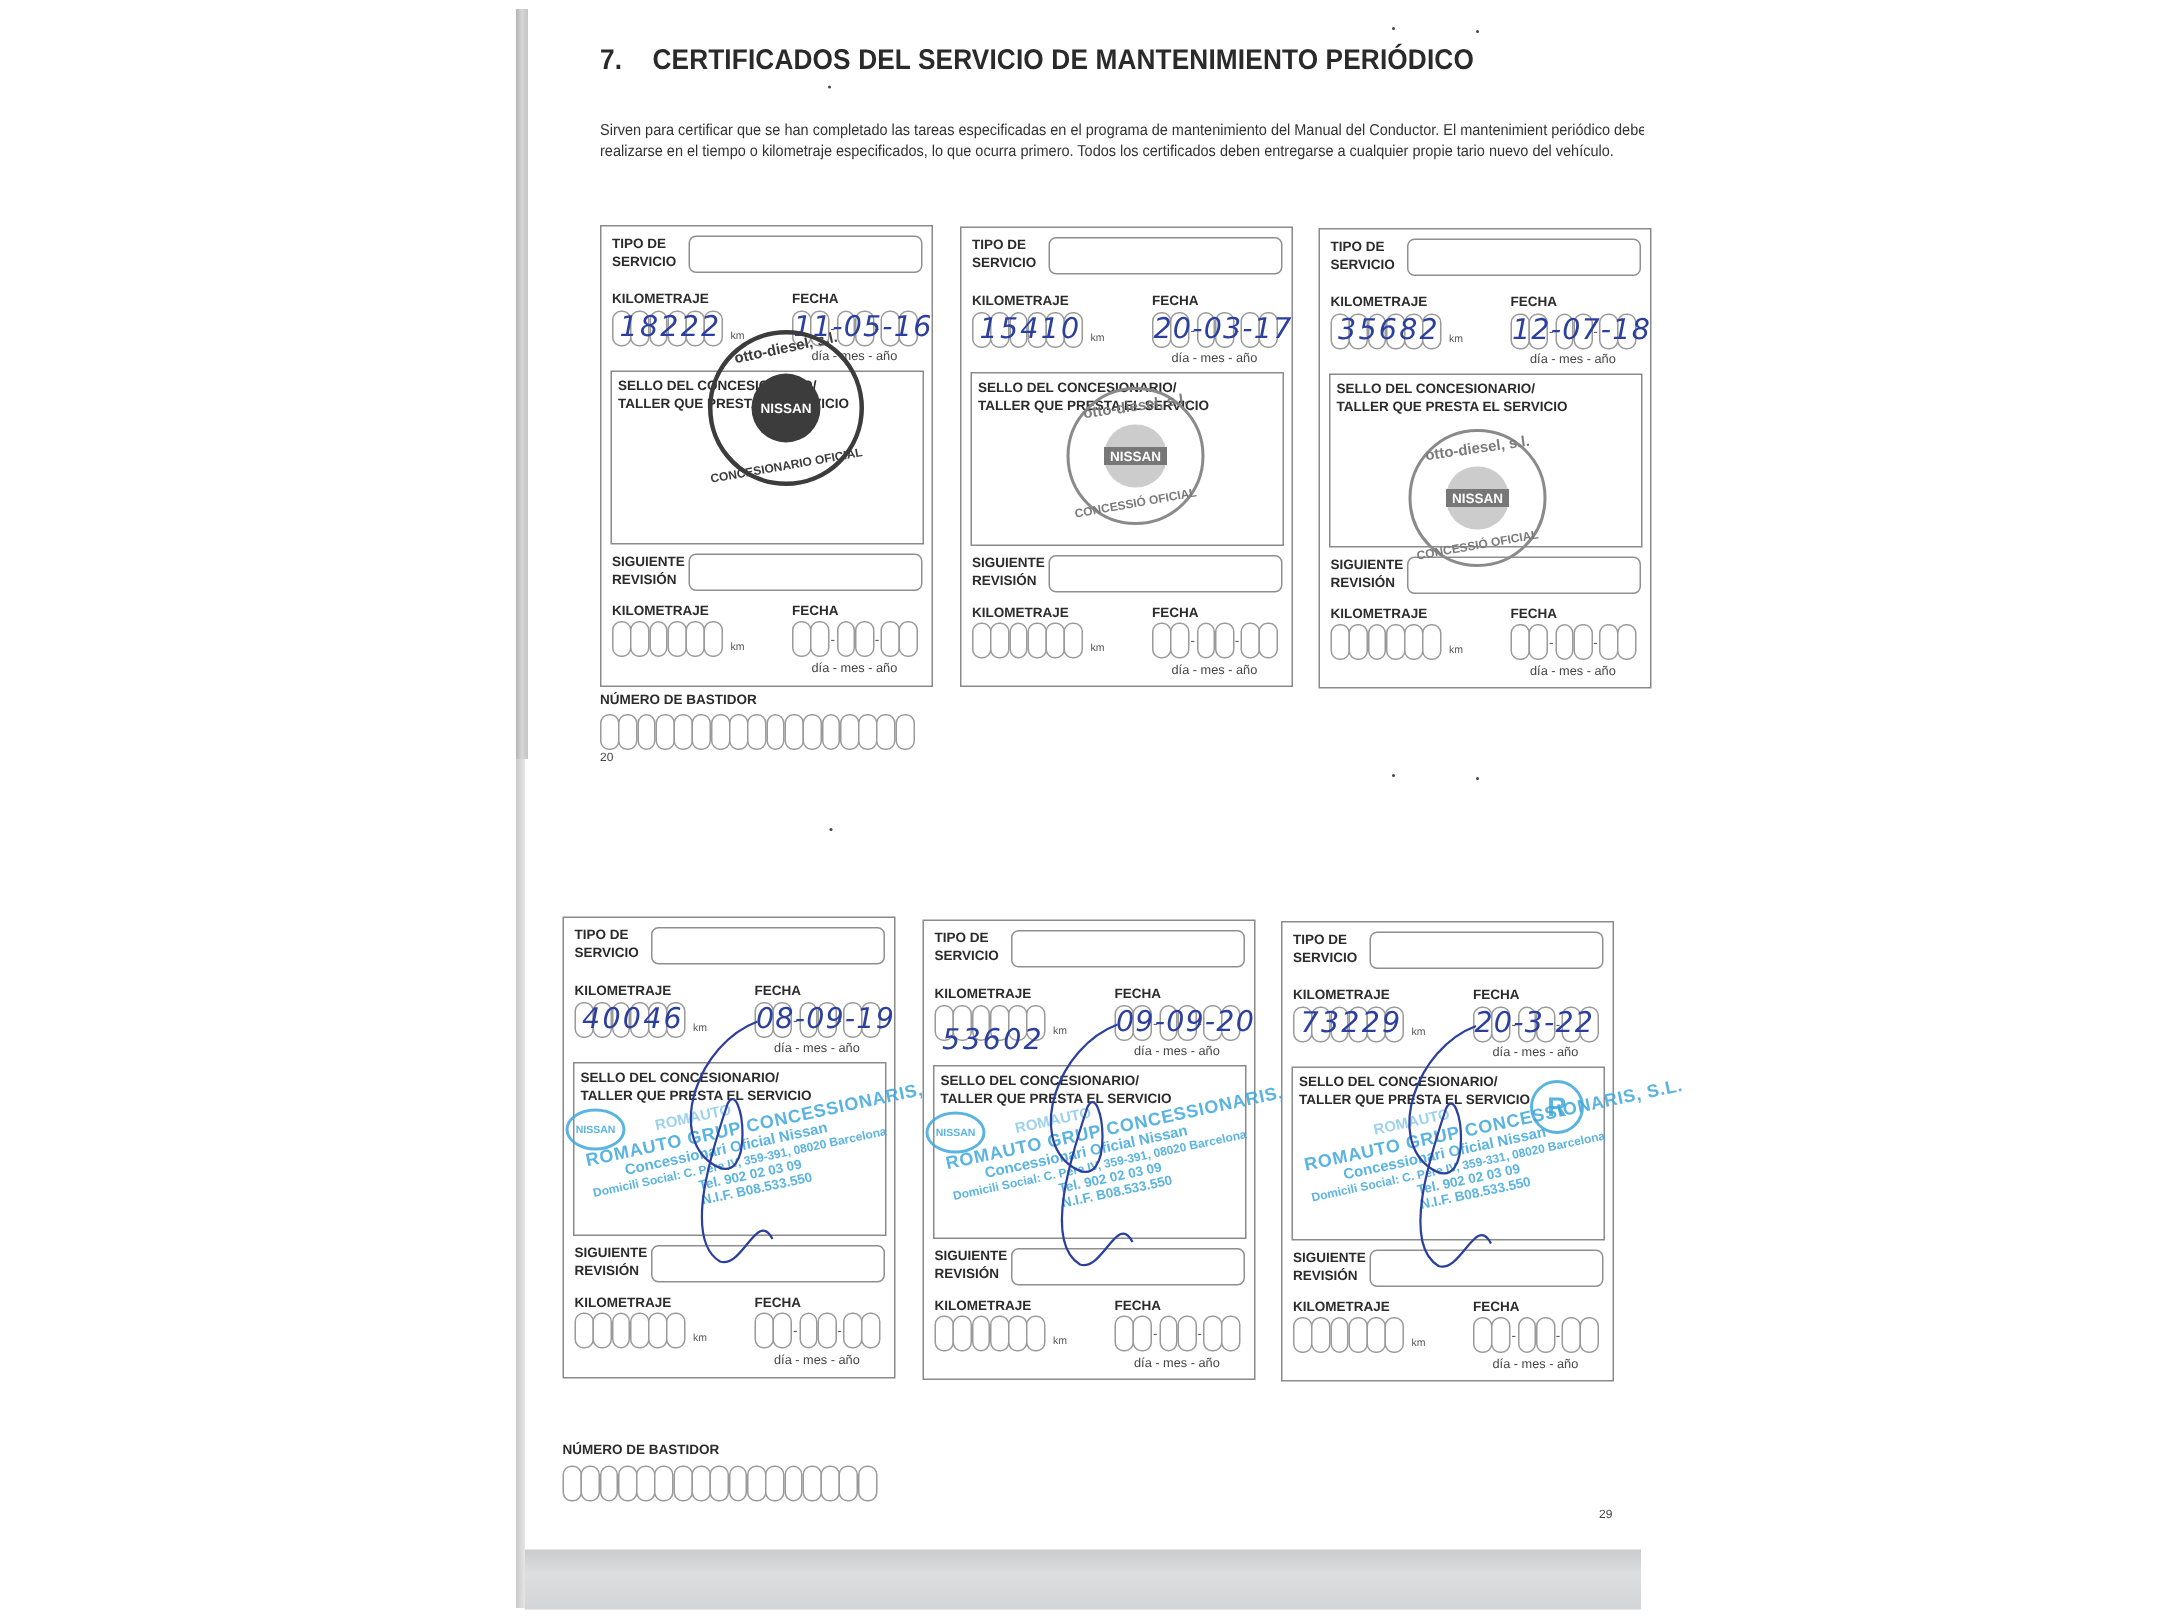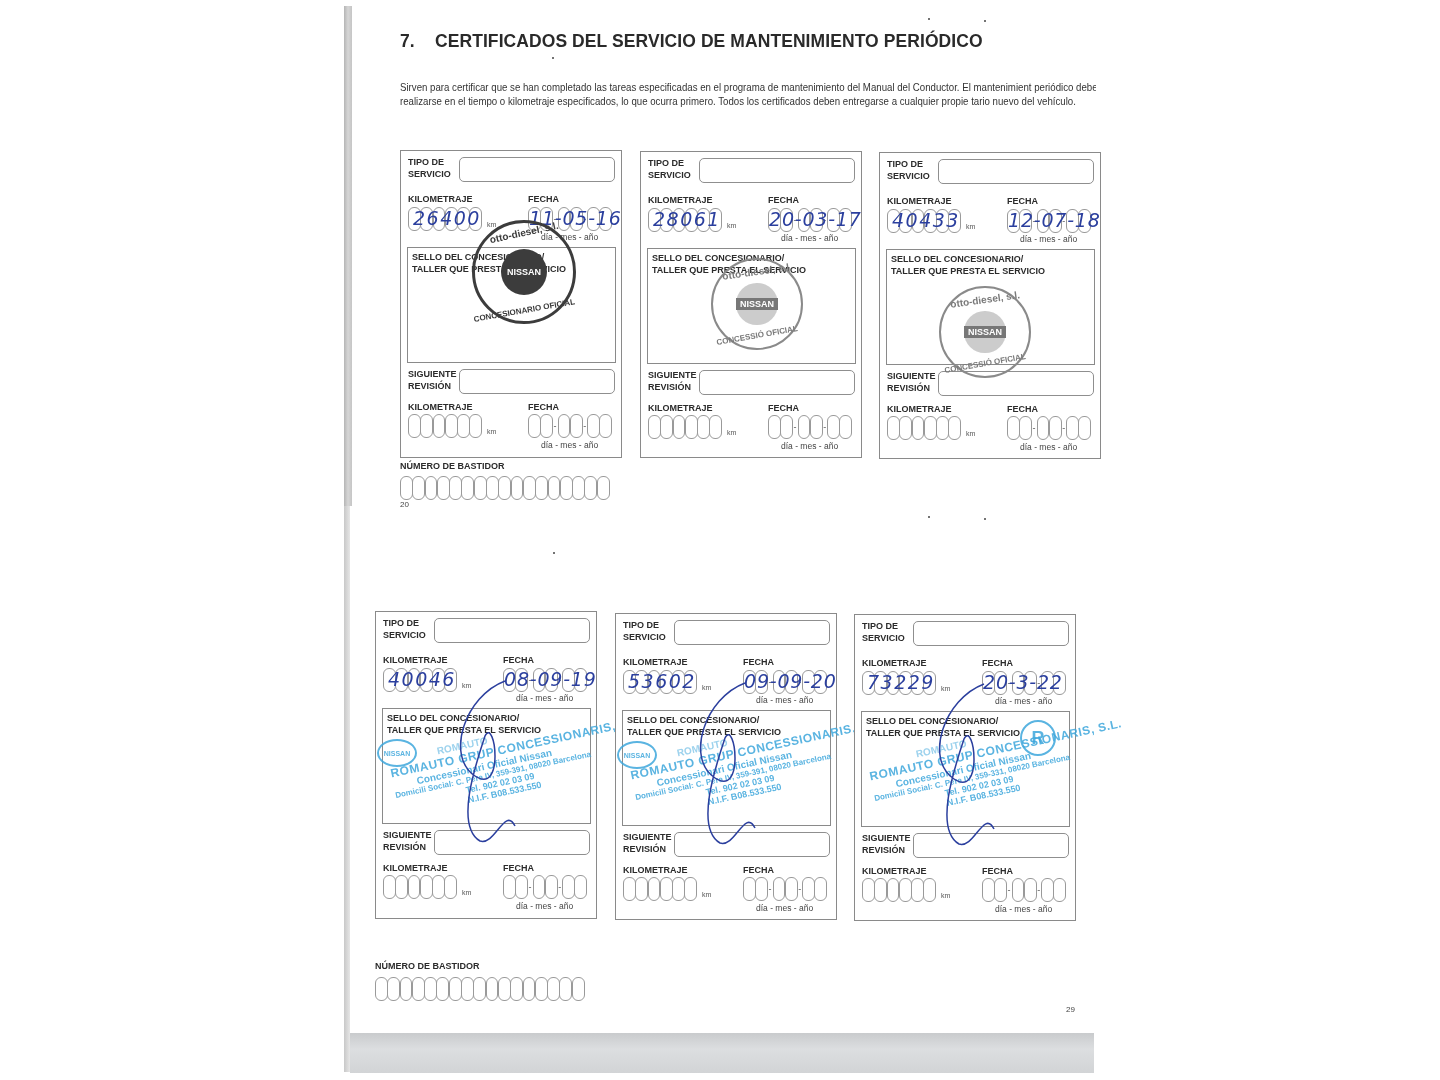--- a/index.html
+++ b/index.html
@@ -134,21 +134,21 @@
           <span class="dash">-</span>
           <div class="cell"></div>
           <div class="cell"></div>
           <span class="dash">-</span>
           <div class="cell"></div>
           <div class="cell"></div>
         </div>
       </div>
         <div class="dma" style="left:140px; top:289px;">día - mes - año</div>
 
-        <div class="hand" style="left:12px; top:56px;">26400</div>
+        <div class="hand" style="left:12px; top:56px;">18222</div>
         <div class="hand date" style="left:128px; top:56px;">11-05-16</div>
       </div>
     <div class="stamp-round stamp-dark" style="left:472px; top:220px; width:104px; height:104px;">
         <div class="stamp-inner" style="width:46.800000000000004px;height:46.800000000000004px;background:#3c3c3c;opacity:1;"></div>
         <div class="stamp-text-top" style="top:4px; transform:rotate(-12deg);">otto-diesel, s.l.</div>
         <div class="stamp-badge" style="background:#3c3c3c;">NISSAN</div>
         <div class="stamp-text-top" style="bottom:6px; font-size:8px; transform:rotate(-10deg);">CONCESIONARIO OFICIAL</div>
       </div>
     <div class="card" style="left: 640px; top: 151px; width: 222px; height: 307px;">
         <div class="lbl" style="left:7px; top:6px;">
@@ -213,21 +213,21 @@
           <span class="dash">-</span>
           <div class="cell"></div>
           <div class="cell"></div>
           <span class="dash">-</span>
           <div class="cell"></div>
           <div class="cell"></div>
         </div>
       </div>
         <div class="dma" style="left:140px; top:289px;">día - mes - año</div>
 
-        <div class="hand" style="left:12px; top:56px;">28061</div>
+        <div class="hand" style="left:12px; top:56px;">15410</div>
         <div class="hand date" style="left:128px; top:56px;">20-03-17</div>
       </div>
     <div class="stamp-round stamp-gray" style="left:711px; top:258px; width:92px; height:92px;">
         <div class="stamp-inner" style="width:41.4px;height:41.4px;background:#9a9a9a;opacity:0.5;"></div>
         <div class="stamp-text-top" style="top:6px; transform:rotate(-8deg);">otto-diesel, s.l.</div>
         <div class="stamp-badge" style="background:#777;">NISSAN</div>
         <div class="stamp-text-top" style="bottom:8px; font-size:8px; transform:rotate(-10deg);">CONCESSIÓ OFICIAL</div>
       </div>
     <div class="card" style="left: 879px; top: 152px; width: 222px; height: 307px;">
         <div class="lbl" style="left:7px; top:6px;">
@@ -292,21 +292,21 @@
           <span class="dash">-</span>
           <div class="cell"></div>
           <div class="cell"></div>
           <span class="dash">-</span>
           <div class="cell"></div>
           <div class="cell"></div>
         </div>
       </div>
         <div class="dma" style="left:140px; top:289px;">día - mes - año</div>
 
-        <div class="hand" style="left:12px; top:56px;">40433</div>
+        <div class="hand" style="left:12px; top:56px;">35682</div>
         <div class="hand date" style="left:128px; top:56px;">12-07-18</div>
       </div>
     <div class="stamp-round stamp-gray" style="left:939px; top:286px; width:92px; height:92px;">
         <div class="stamp-inner" style="width:41.4px;height:41.4px;background:#9a9a9a;opacity:0.5;"></div>
         <div class="stamp-text-top" style="top:6px; transform:rotate(-8deg);">otto-diesel, s.l.</div>
         <div class="stamp-badge" style="background:#777;">NISSAN</div>
         <div class="stamp-text-top" style="bottom:8px; font-size:8px; transform:rotate(-10deg);">CONCESSIÓ OFICIAL</div>
       </div>
     <div class="card" style="left: 375px; top: 611px; width: 222px; height: 308px;">
         <div class="lbl" style="left:7px; top:6px;">
@@ -456,21 +456,21 @@
           <span class="dash">-</span>
           <div class="cell"></div>
           <div class="cell"></div>
           <span class="dash">-</span>
           <div class="cell"></div>
           <div class="cell"></div>
         </div>
       </div>
         <div class="dma" style="left:140px; top:289px;">día - mes - año</div>
 
-        <div class="hand" style="left:12px; top:56px;">53602</div>
+        <div class="hand" style="left:12px; top:68px;">53602</div>
         <div class="hand date" style="left:128px; top:56px;">09-09-20</div>
       </div>
     <div class="blue-stamp" style="left:627px; top:758px; transform:rotate(-12deg); transform-origin:left top;">
         <div class="l2" style="opacity:.6; margin-left:50px;">ROMAUTO</div>
         <div class="l1">ROMAUTO GRUP CONCESSIONARIS, S.L.</div>
         <div class="l2" style="margin-left:24px;">Concessionari Oficial Nissan</div>
         <div class="l3">Domicili Social: C. Pere IV, 359-391, 08020 Barcelona</div>
         <div class="l4" style="margin-left:70px;">Tel. 902 02 03 09</div>
         <div class="l5" style="margin-left:70px;">N.I.F. B08.533.550</div>
       </div>

